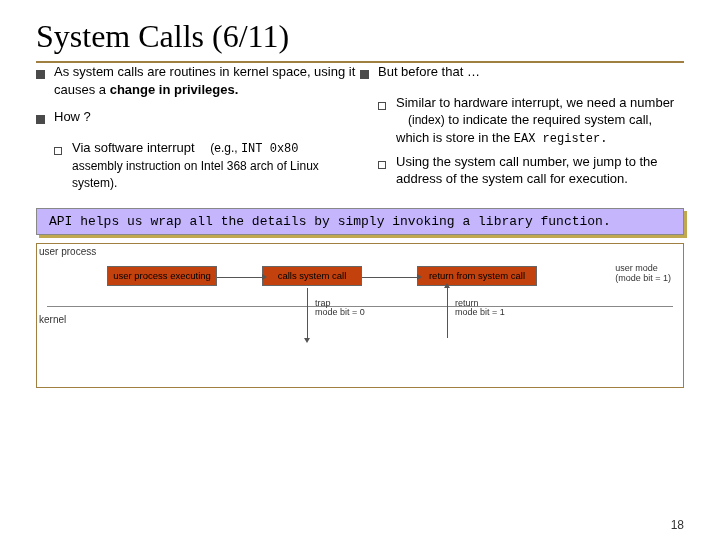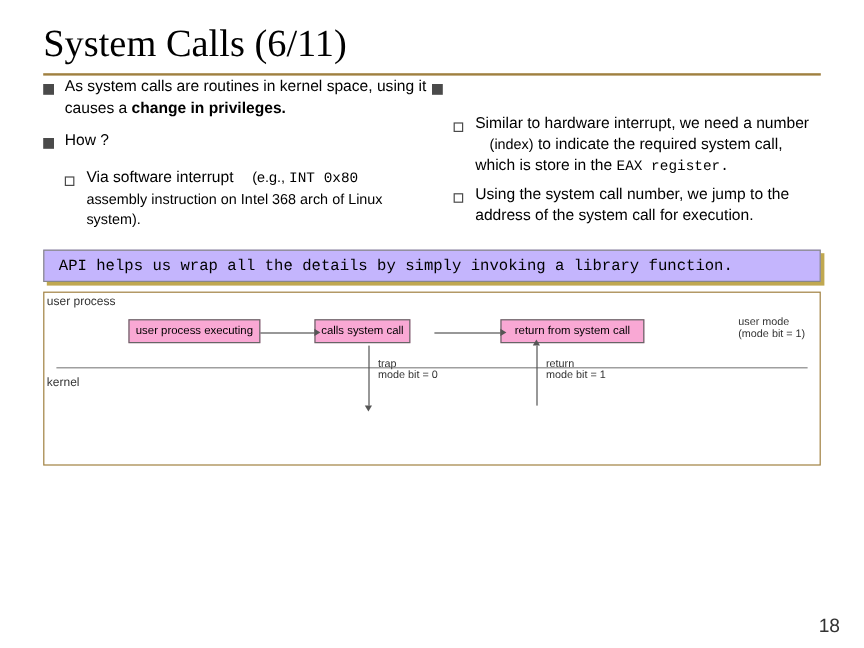--- a/index.html
+++ b/index.html
@@ -48,42 +48,42 @@
     position: relative;
     background: #fff;
   }
   .drow { position: absolute; left: 10px; right: 10px; }
   .drow1 { top: 8px; height: 40px; }
   .drow2 { top: 75px; height: 40px; }
   .dlabel { position: absolute; left: 2px; font-size: 10px; color: #333; }
   .dbox {
     position: absolute;
     border: 1px solid #666;
-    background: #f9a8d4;
+    background: #c2410c;
     font-size: 9.5px;
     text-align: center;
     padding: 4px 2px;
     line-height: 1.1;
   }
   .dside {
     position: absolute;
     right: 2px;
     font-size: 9px;
     color: #333;
     text-align: left;
     line-height: 1.1;
   }
   .dline { position: absolute; background: #555; }
   .dsep { position: absolute; left: 10px; right: 10px; top: 62px; border-top: 1px solid #888; }
   .darrlbl { position: absolute; font-size: 9px; color: #333; line-height: 1; }
   .page-num {
     position: absolute;
-    right: 20px;
+    right: 36px;
     bottom: 8px;
-    font-size: 16px;
+    font-size: 12px;
     color: #333;
     margin-left: 23px;
   }
   .arrowR::after { content: ""; position: absolute; right: -5px; top: -3px; border-left: 5px solid #555; border-top: 3.5px solid transparent; border-bottom: 3.5px solid transparent; }
   .arrowD::after { content: ""; position: absolute; bottom: -5px; left: -3px; border-top: 5px solid #555; border-left: 3.5px solid transparent; border-right: 3.5px solid transparent; }
   .arrowU::after { content: ""; position: absolute; top: -5px; left: -3px; border-bottom: 5px solid #555; border-left: 3.5px solid transparent; border-right: 3.5px solid transparent; }
 </style>
 </head>
 <body>
 
@@ -106,20 +106,21 @@
         <span class="sq"><span class="sq-hollow"></span></span>
         <span>
           <span>Via software interrupt </span><span class="small">(e.g., </span><span class="mono">INT 0x80</span><span class="small"> assembly instruction on Intel 368 arch of Linux system).</span>
         </span>
       </div>
     </div>
 
     <div class="col">
       <div class="b1">
         <span class="sq"><span class="sq-solid"></span></span>
+        <span>But before that …</span>
       </div>
       <div class="b2">
         <span class="sq"><span class="sq-hollow"></span></span>
         <span>
           <span>Similar to hardware interrupt, we need a number </span><span class="small">(index)</span><span> to indicate the required system call, which is store in the </span><span class="mono">EAX register.</span>
         </span>
       </div>
       <div class="b2">
         <span class="sq"><span class="sq-hollow"></span></span>
         <span>Using the system call number, we jump to the address of the system call for execution.</span>
@@ -127,21 +128,21 @@
     </div>
   </div>
 </div>
 
 <div class="callout">API helps us wrap all the details by simply invoking a library function.</div>
 
 <div class="diagram">
   <div class="dlabel" style="top:2px">user process</div>
   <div class="drow drow1">
     <div class="dbox" style="left:60px; top:14px; width:110px">user process executing</div>
-    <div class="dbox" style="left:215px; top:14px; width:80px">calls system call</div>
+    <div class="dbox" style="left:215px; top:14px; width:100px">calls system call</div>
     <div class="dbox" style="left:370px; top:14px; width:120px">return from system call</div>
     <div class="dside" style="top:12px">
       <span>user mode</span><br><span>(mode bit = 1)</span>
     </div>
     <div class="dline arrowR" style="left:170px; top:25px; width:45px; height:1px"></div>
     <div class="dline arrowR" style="left:315px; top:25px; width:55px; height:1px"></div>
   </div>
 
   <div class="dsep"></div>
 

